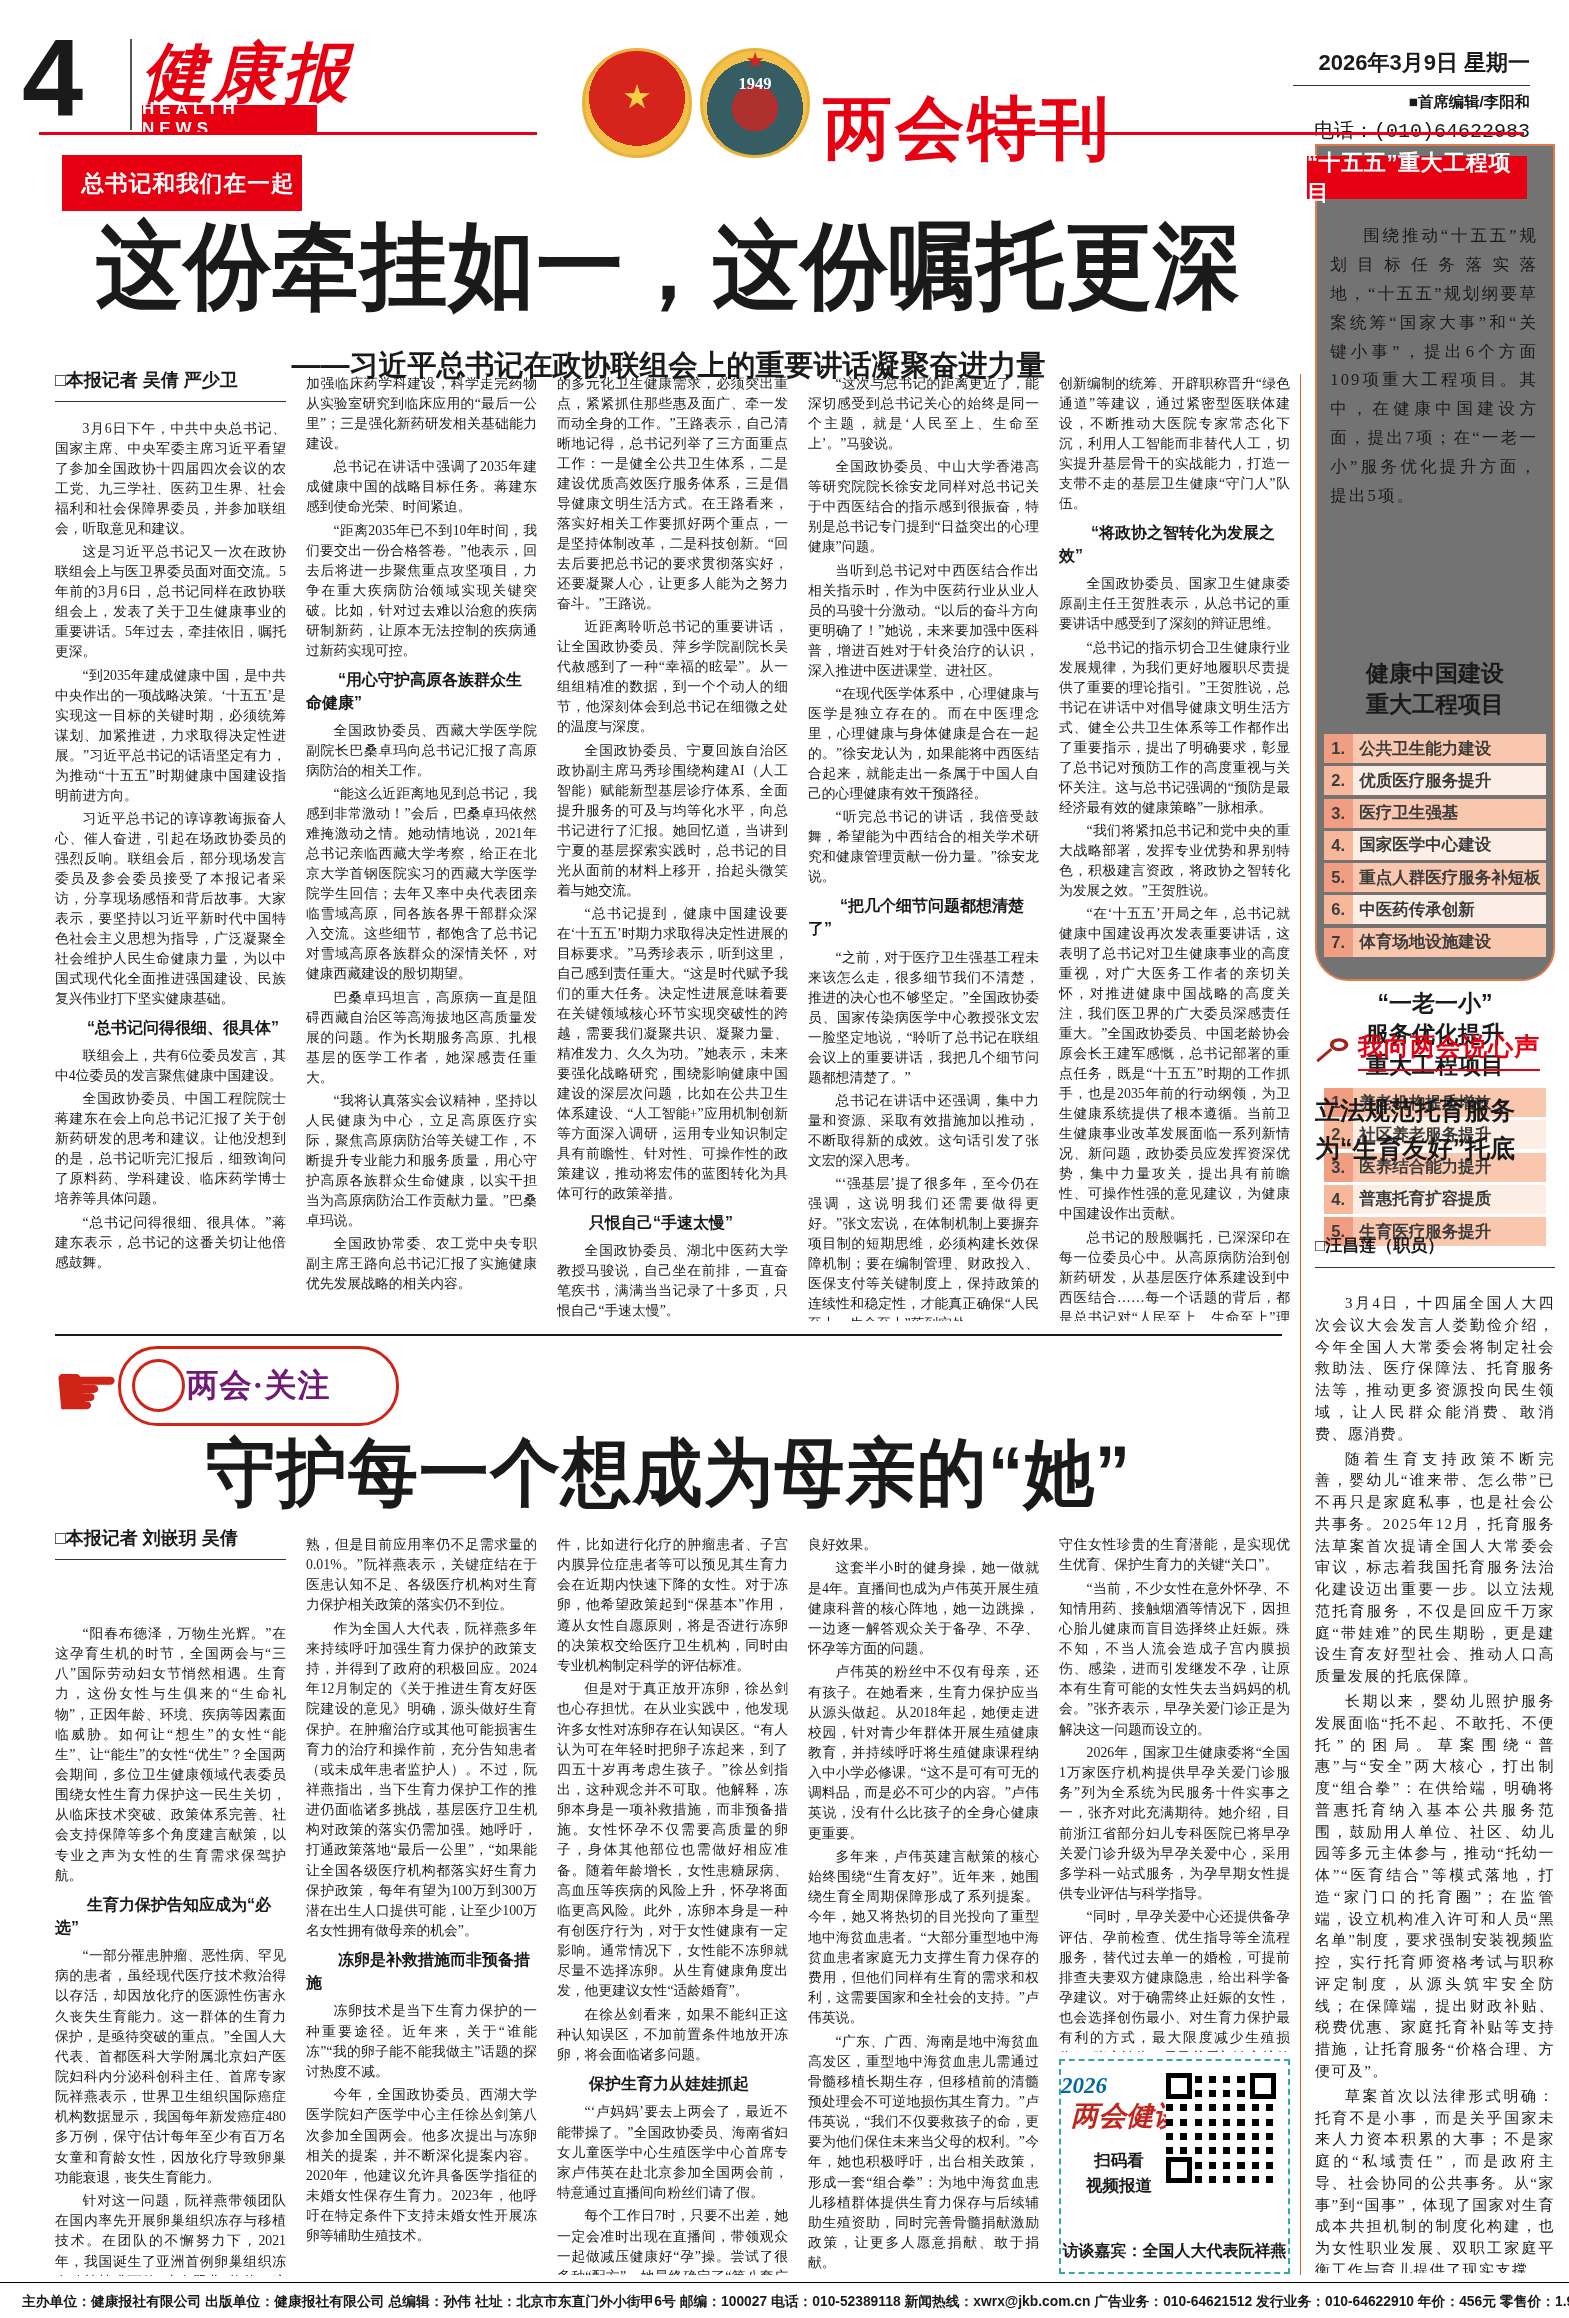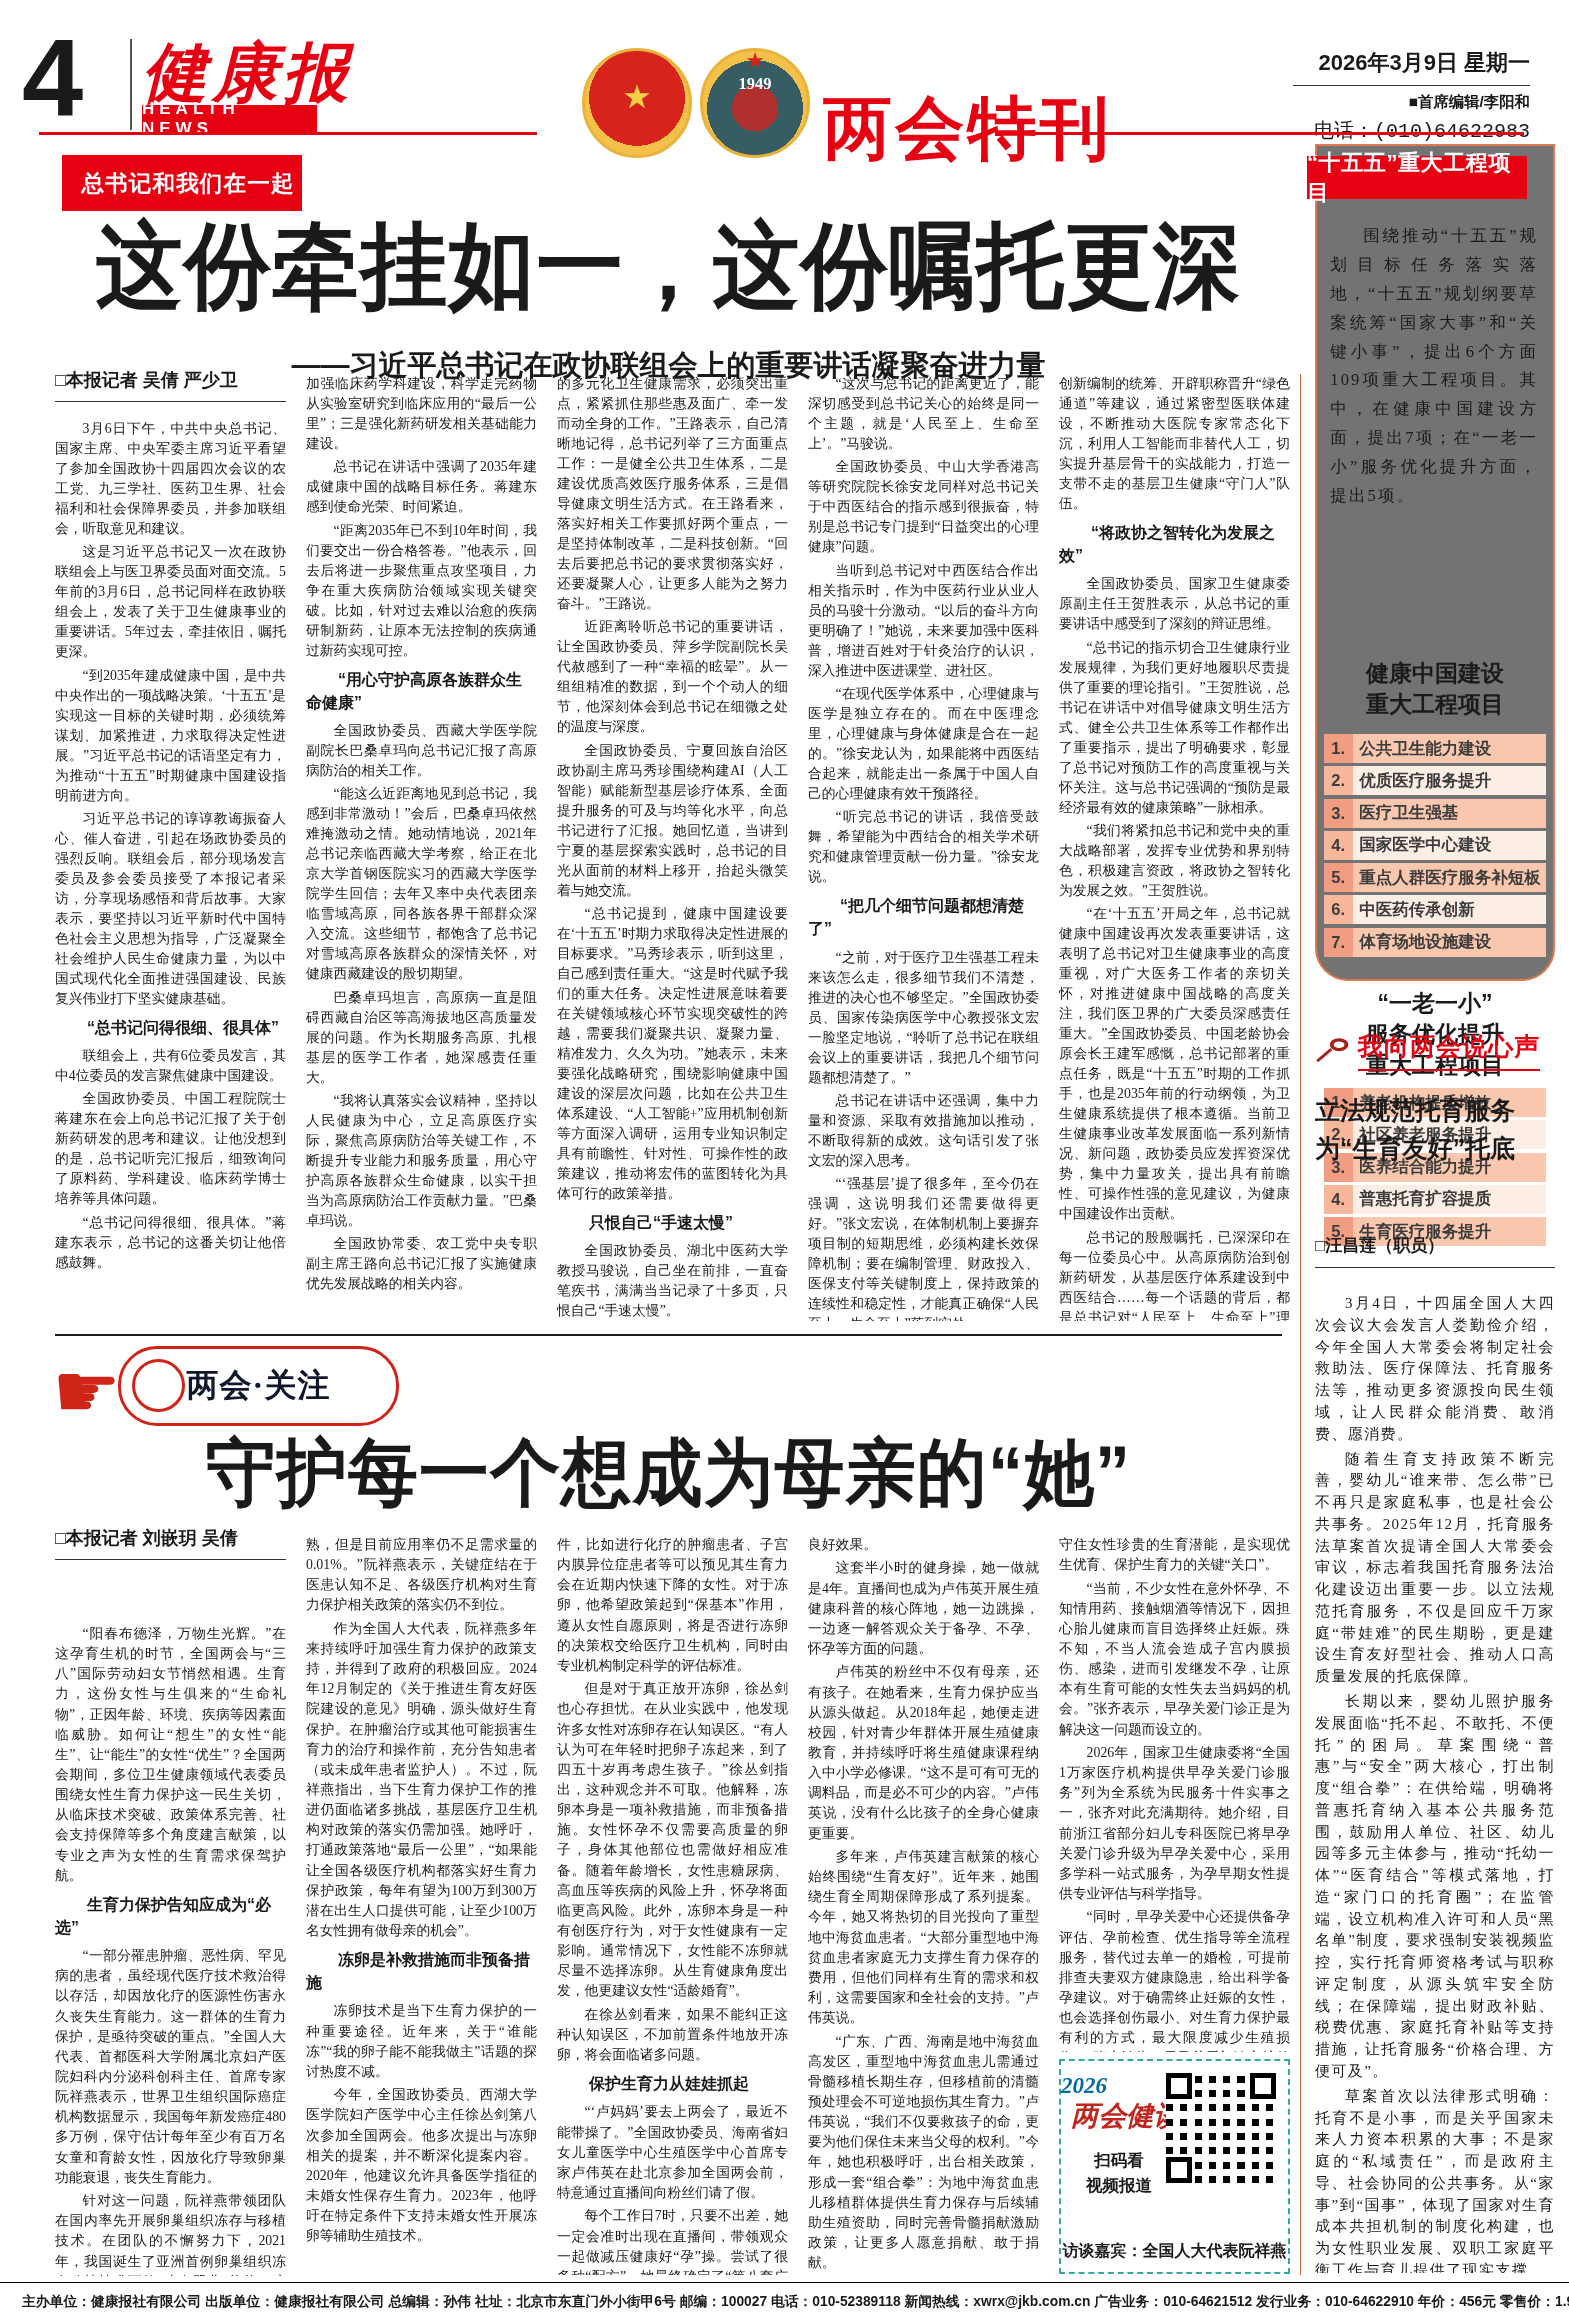--- a/index.html
+++ b/index.html
@@ -41,21 +41,21 @@
   .bcol1{top:1624px;height:652px;}
   .bcol5{height:517px;}
   .c1{left:55px;} .c2{left:306px;} .c3{left:557px;} .c4{left:808px;} .c5{left:1059px;}
   .col .p{text-indent:2em;margin:0 0 3.3px;}
   .col .pc{text-indent:0;margin:0 0 3.3px;}
   .col .h{font-family:"Liberation Sans","DejaVu Sans",sans-serif;font-weight:900;font-size:16px;line-height:1.45;margin:7px 0;text-indent:2em;text-align:left;}
   .secline{left:55px;top:1334px;width:1227px;height:1.7px;background:#1a1a1a;}
   .vline{left:1300px;top:374px;width:1.1px;height:1901px;background:#c9672e;}
   
   .focuspill{left:118px;top:1346px;width:275px;height:74px;border:3.9px solid #cf2418;border-radius:39px;display:flex;align-items:center;justify-content:center;background:#fff;}
-  .focuspill .txt{color:#0f172a;font-weight:900;font-size:32px;letter-spacing:1.1px;}
+  .focuspill .txt{color:#701a75;font-weight:900;font-size:32px;letter-spacing:1.1px;}
   .focusbtn{left:132px;top:1359px;width:47px;height:47px;border:3.3px solid #cf2418;border-radius:50%;background:#fff;}
   .hand{left:52px;top:1347px;font-size:77px;color:#cf2418;font-family:"DejaVu Sans",sans-serif;}
   .bottomhead{left:55px;top:1427px;width:1227px;text-align:center;font-size:70px;font-weight:900;letter-spacing:1.1px;transform:scaleY(1.05);}
   
   .qrbox{left:1059px;top:2059px;width:231px;height:215px;border:2.2px dashed #35a8a2;box-sizing:border-box;background:#fff;}
   .qrlogo-year{position:absolute;left:0;top:12px;font-size:23px;font-weight:900;font-style:italic;color:#0369a1;}
   .qrlogo-main{position:absolute;left:10px;top:37px;font-size:27.5px;font-weight:900;color:#c0261d;font-style:italic;}
   .qrcode{position:absolute;right:12px;top:12px;width:110px;height:110px;background:
       repeating-linear-gradient(0deg,#000 0 7.2px,#fff 7.2px 14.3px),
       repeating-linear-gradient(90deg,#000 0 7.2px,#fff 7.2px 14.3px);

